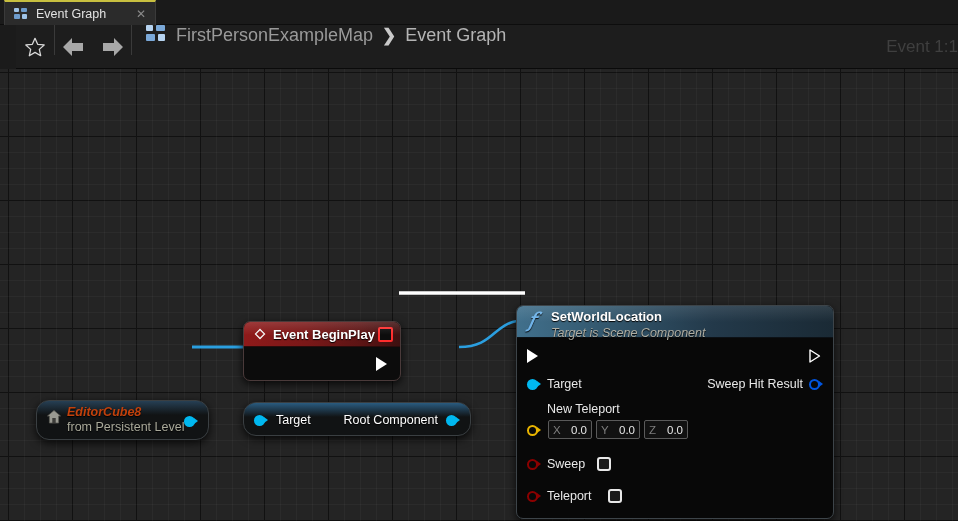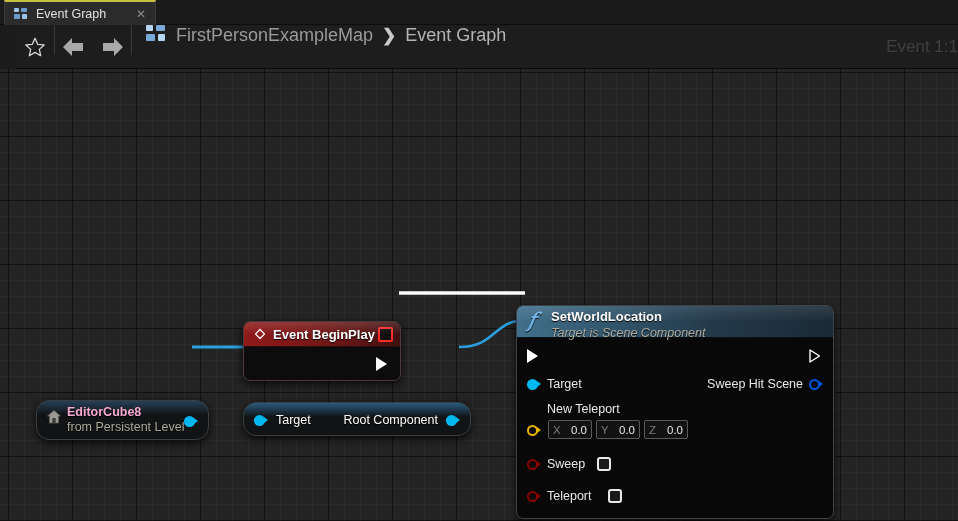--- a/index.html
+++ b/index.html
@@ -272,22 +272,22 @@
   .getroot-node .pill-sheen {
     background: linear-gradient(to bottom, rgba(62,150,215,0.55), rgba(62,150,215,0.0));
   }
 
   .actor-node { left: 36px; top: 331px; width: 173px; height: 40px; }
   .actor-node .pill-sheen {
     background: linear-gradient(to bottom, rgba(70,130,180,0.40), rgba(70,130,180,0.0));
   }
   .actor-title {
     position: absolute; left: 30px; top: 3px;
-    font-size: 12.5px; font-weight: 700; color: #f9a8d4;
-    text-shadow: 0 1px 1px #000; line-height: 16px;
+    font-size: 12.5px; font-weight: 700; color: #c2410c;
+    text-shadow: 0 1px 1px #000; line-height: 16px; font-style: italic;
   }
   .actor-sub {
     position: absolute; left: 30px; top: 18px;
     font-size: 12.5px; color: #a9a99a;
     text-shadow: 0 1px 1px #000; line-height: 16px;
   }
   .home-icon { position: absolute; left: 9px; top: 8px; width: 16px; height: 16px; }
 </style>
 </head>
 <body>
@@ -420,21 +420,21 @@
             </svg>
           </span>
         </div>
 
         <div class="prow" style="top:35px;">
           <span class="pin left" style="top:3px;">
             <span class="pin-circle" style="background:#00b8f0;"></span>
             <span class="pin-arrow" style="color:#00b8f0;"></span>
           </span>
           <span class="plabel in">Target</span>
-          <span class="plabel out">Sweep Hit Scene</span>
+          <span class="plabel out">Sweep Hit Result</span>
           <span class="pin right" style="top:3px;">
             <span class="pin-circle" style="background:transparent;border:2.5px solid #0055e0;"></span>
             <span class="pin-arrow" style="color:#0055e0;"></span>
           </span>
         </div>
 
         <div class="prow" style="top:60px;">
           <span class="plabel in">New Teleport</span>
         </div>
 

